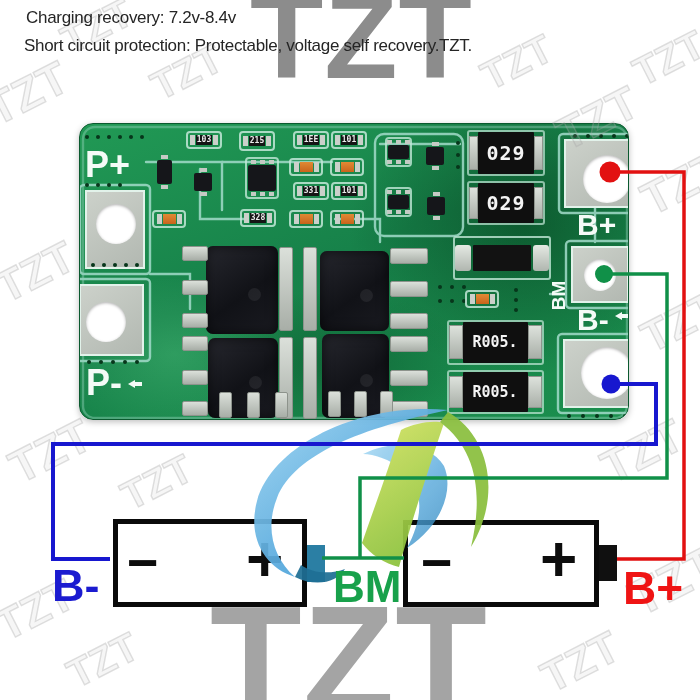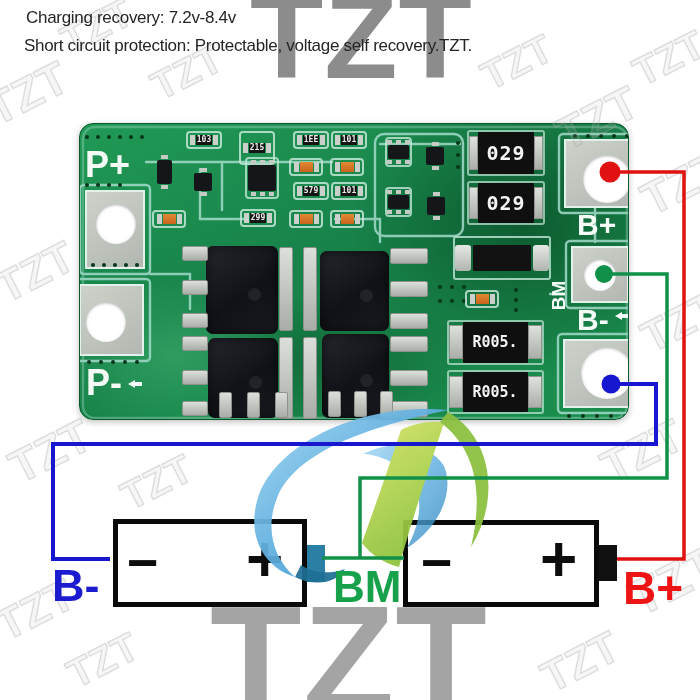--- a/index.html
+++ b/index.html
@@ -142,48 +142,48 @@
     <div class="arr" style="left:531px;top:188px"></div>
     <div class="arrbar" style="left:540px;top:190px;width:8px"></div>
     <div class="silk silk-bm" style="left:464px;top:162px;font-size:19px">BM</div>
 
     <div id="cmps">
         <div class="cmp chip" style="left: 106px; top: 7px; width: 36px; height: 18px;">
           <i></i>
           <b>103</b>
           <i></i>
         </div>
-        <div class="cmp chip" style="left: 159px; top: 7px; width: 36px; height: 34px;">
+        <div class="cmp chip" style="left: 159px; top: 7px; width: 36px; height: 20px;">
           <i></i>
           <b>215</b>
           <i></i>
         </div>
         <div class="cmp chip" style="left: 213px; top: 7px; width: 36px; height: 18px;">
           <i></i>
           <b>1EE</b>
           <i></i>
         </div>
         <div class="cmp chip" style="left: 251px; top: 7px; width: 36px; height: 18px;">
           <i></i>
           <b>101</b>
           <i></i>
         </div>
         <div class="cmp chip" style="left: 213px; top: 58px; width: 36px; height: 18px;">
           <i></i>
-          <b>579</b>
+          <b>331</b>
           <i></i>
         </div>
         <div class="cmp chip" style="left: 251px; top: 58px; width: 36px; height: 18px;">
           <i></i>
           <b>101</b>
           <i></i>
         </div>
         <div class="cmp chip" style="left: 160px; top: 85px; width: 36px; height: 18px;">
           <i></i>
-          <b>299</b>
+          <b>328</b>
           <i></i>
         </div>
         <div class="cmp orange" style="left: 209px; top: 34px; width: 34px; height: 18px;">
           <i></i>
           <u></u>
           <i></i>
         </div>
         <div class="cmp orange" style="left: 250px; top: 34px; width: 34px; height: 18px;">
           <i></i>
           <u></u>

